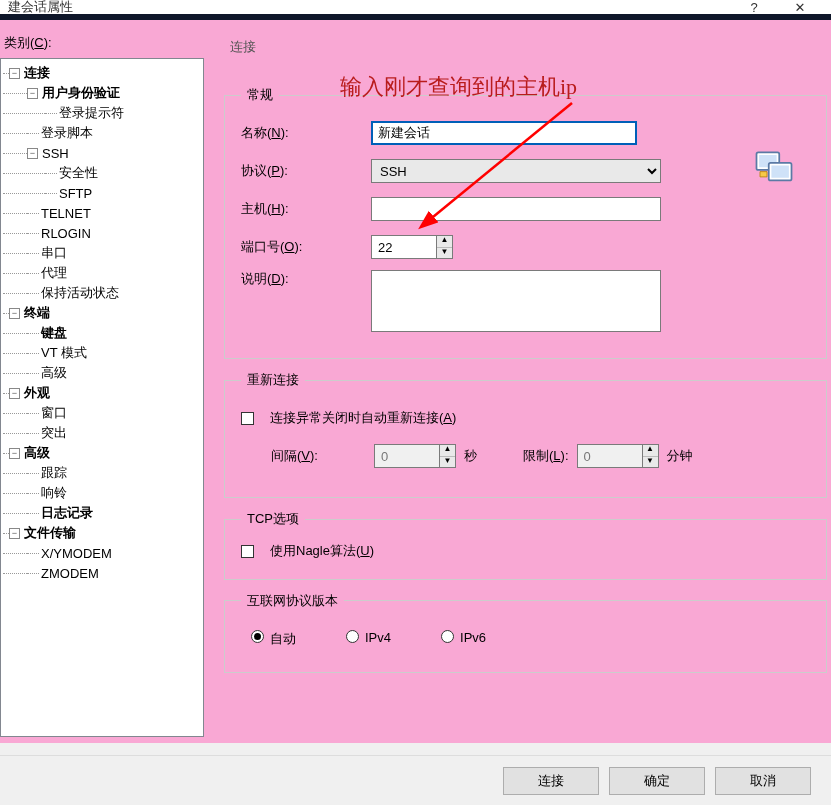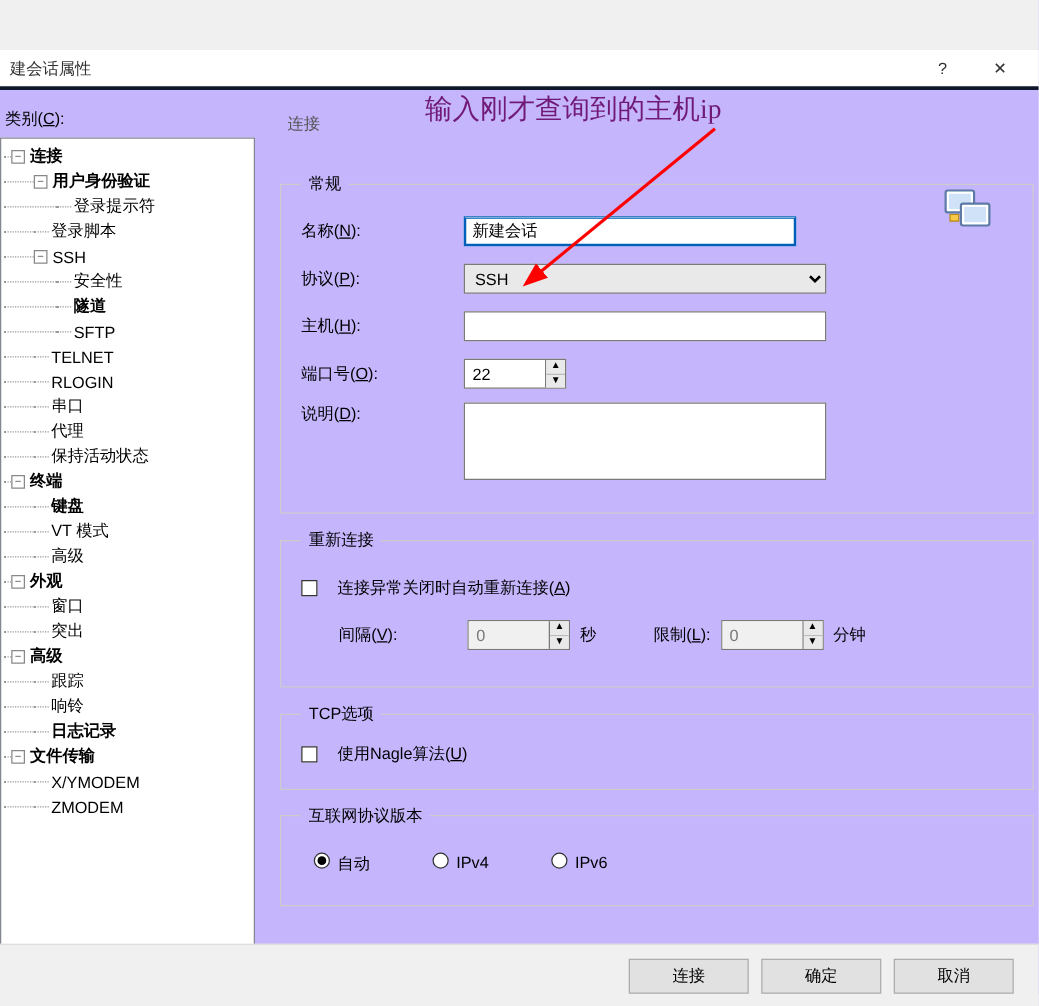--- a/index.html
+++ b/index.html
@@ -1,20 +1,20 @@
 <!DOCTYPE html>
 <html><head>
 <meta charset="utf-8">
 <style>
 * { box-sizing: border-box; font-family: "Microsoft YaHei", "Segoe UI", sans-serif; font-size: 13px; }
 body { margin: 0; background: #f0f0f0; width: 831px; height: 805px; overflow: hidden; position: relative; }
-.titlebar { height: 32px; background: #fff; display: flex; align-items: center; padding: 0 8px; border-bottom: 3px solid #0f172a; margin-top: 40px; }
+.titlebar { height: 20px; background: #fff; display: flex; align-items: center; padding: 0 8px; border-bottom: 6px solid #0f172a; }
 .titlebar-text { flex: 1; color: #333; }
 .titlebar-btn { width: 46px; height: 32px; display: flex; align-items: center; justify-content: center; color: #333; }
-.body-area { display: flex; height: calc(805px - 32px - 50px); background: #c4b5fd; }
+.body-area { display: flex; height: calc(805px - 32px - 50px); background: #f9a8d4; }
 .left-col { width: 210px; padding: 10px 6px 6px 0; display: flex; flex-direction: column; }
 .cat-label { padding: 4px 4px 6px 4px; color: #000; }
 .cat-label u { text-decoration: underline; }
 .tree { flex: 1; background: #fff; border: 1px solid #828790; border-right: 1px solid #828790; border-bottom: 1px solid #828790; overflow: auto; padding: 4px 2px; }
 .tree-node { display: flex; align-items: center; height: 20px; white-space: nowrap; cursor: default; }
 .sq { width: 11px; height: 11px; border: 1px solid #888; display: inline-flex; align-items: center; justify-content: center; font-size: 9px; line-height: 1; margin-right: 2px; background: #fff; color: #555; }
 .dotted { position: relative; flex-shrink: 0; }
 .dotted::before { content: ""; position: absolute; top: 50%; left: 0; width: 100%; border-top: 1px dotted #999; }
 .node-label { padding: 0 2px; }
 .node-label.bold { font-weight: bold; }
@@ -38,21 +38,21 @@
 textarea.desc { width: 290px; height: 62px; border: 1px solid #7a7a7a; resize: none; padding: 4px 6px; }
 .chk { display: inline-flex; align-items: center; gap: 16px; }
 .chk .box { width: 13px; height: 13px; border: 1px solid #333; background: #fff; }
 .radio-row { display: flex; gap: 50px; padding: 6px 10px; }
 .radio { display: inline-flex; gap: 6px; }
 .radio .circ { width: 13px; height: 13px; border: 1px solid #333; border-radius: 50%; display: inline-flex; align-items: center; justify-content: center; background: #fff; }
 .radio .circ.on::after { content: ""; width: 7px; height: 7px; background: #000; border-radius: 50%; }
 .icon-img { width: 42px; height: 38px; position: absolute; right: 36px; top: 150px; }
 .footer { position: absolute; bottom: 0; left: 0; right: 0; height: 50px; background: #f0f0f0; border-top: 1px solid #ddd; display: flex; justify-content: flex-end; align-items: center; gap: 10px; padding: 0 20px; }
 .btn { width: 96px; height: 28px; border: 1px solid #adadad; background: #e1e1e1; text-align: center; line-height: 26px; cursor: default; }
-.annotation { position: absolute; top: 72px; left: 340px; color: #701a75; font-size: 22px; font-family: "SimSun", serif; pointer-events: none; z-index: 10; }
+.annotation { position: absolute; top: 72px; left: 340px; color: #b91c1c; font-size: 22px; font-family: "SimSun", serif; pointer-events: none; z-index: 10; }
 .arrow-svg { position: absolute; top: 98px; left: 412px; width: 180px; height: 140px; z-index: 9; pointer-events: none; }
 </style>
 </head>
 <body>
 
 <div class="titlebar">
   <span class="titlebar-text">建会话属性</span>
   <div class="titlebar-btn">
       <span>?</span>
     </div>
@@ -90,25 +90,20 @@
         </div>
         <div class="tree-node">
           <span class="dotted" style="width:24px"></span>
           <span class="sq">−</span>
           <span class="node-label">SSH</span>
         </div>
         <div class="tree-node">
           <span class="dotted" style="width:42px"></span>
           <span class="dotted" style="width:12px"></span>
           <span class="node-label">安全性</span>
-        </div>
-        <div class="tree-node">
-          <span class="dotted" style="width:42px"></span>
-          <span class="dotted" style="width:12px"></span>
-          <span class="node-label bold">隧道</span>
         </div>
         <div class="tree-node">
           <span class="dotted" style="width:42px"></span>
           <span class="dotted" style="width:12px"></span>
           <span class="node-label">SFTP</span>
         </div>
         <div class="tree-node">
           <span class="dotted" style="width:24px"></span>
           <span class="dotted" style="width:12px"></span>
           <span class="node-label">TELNET</span>

